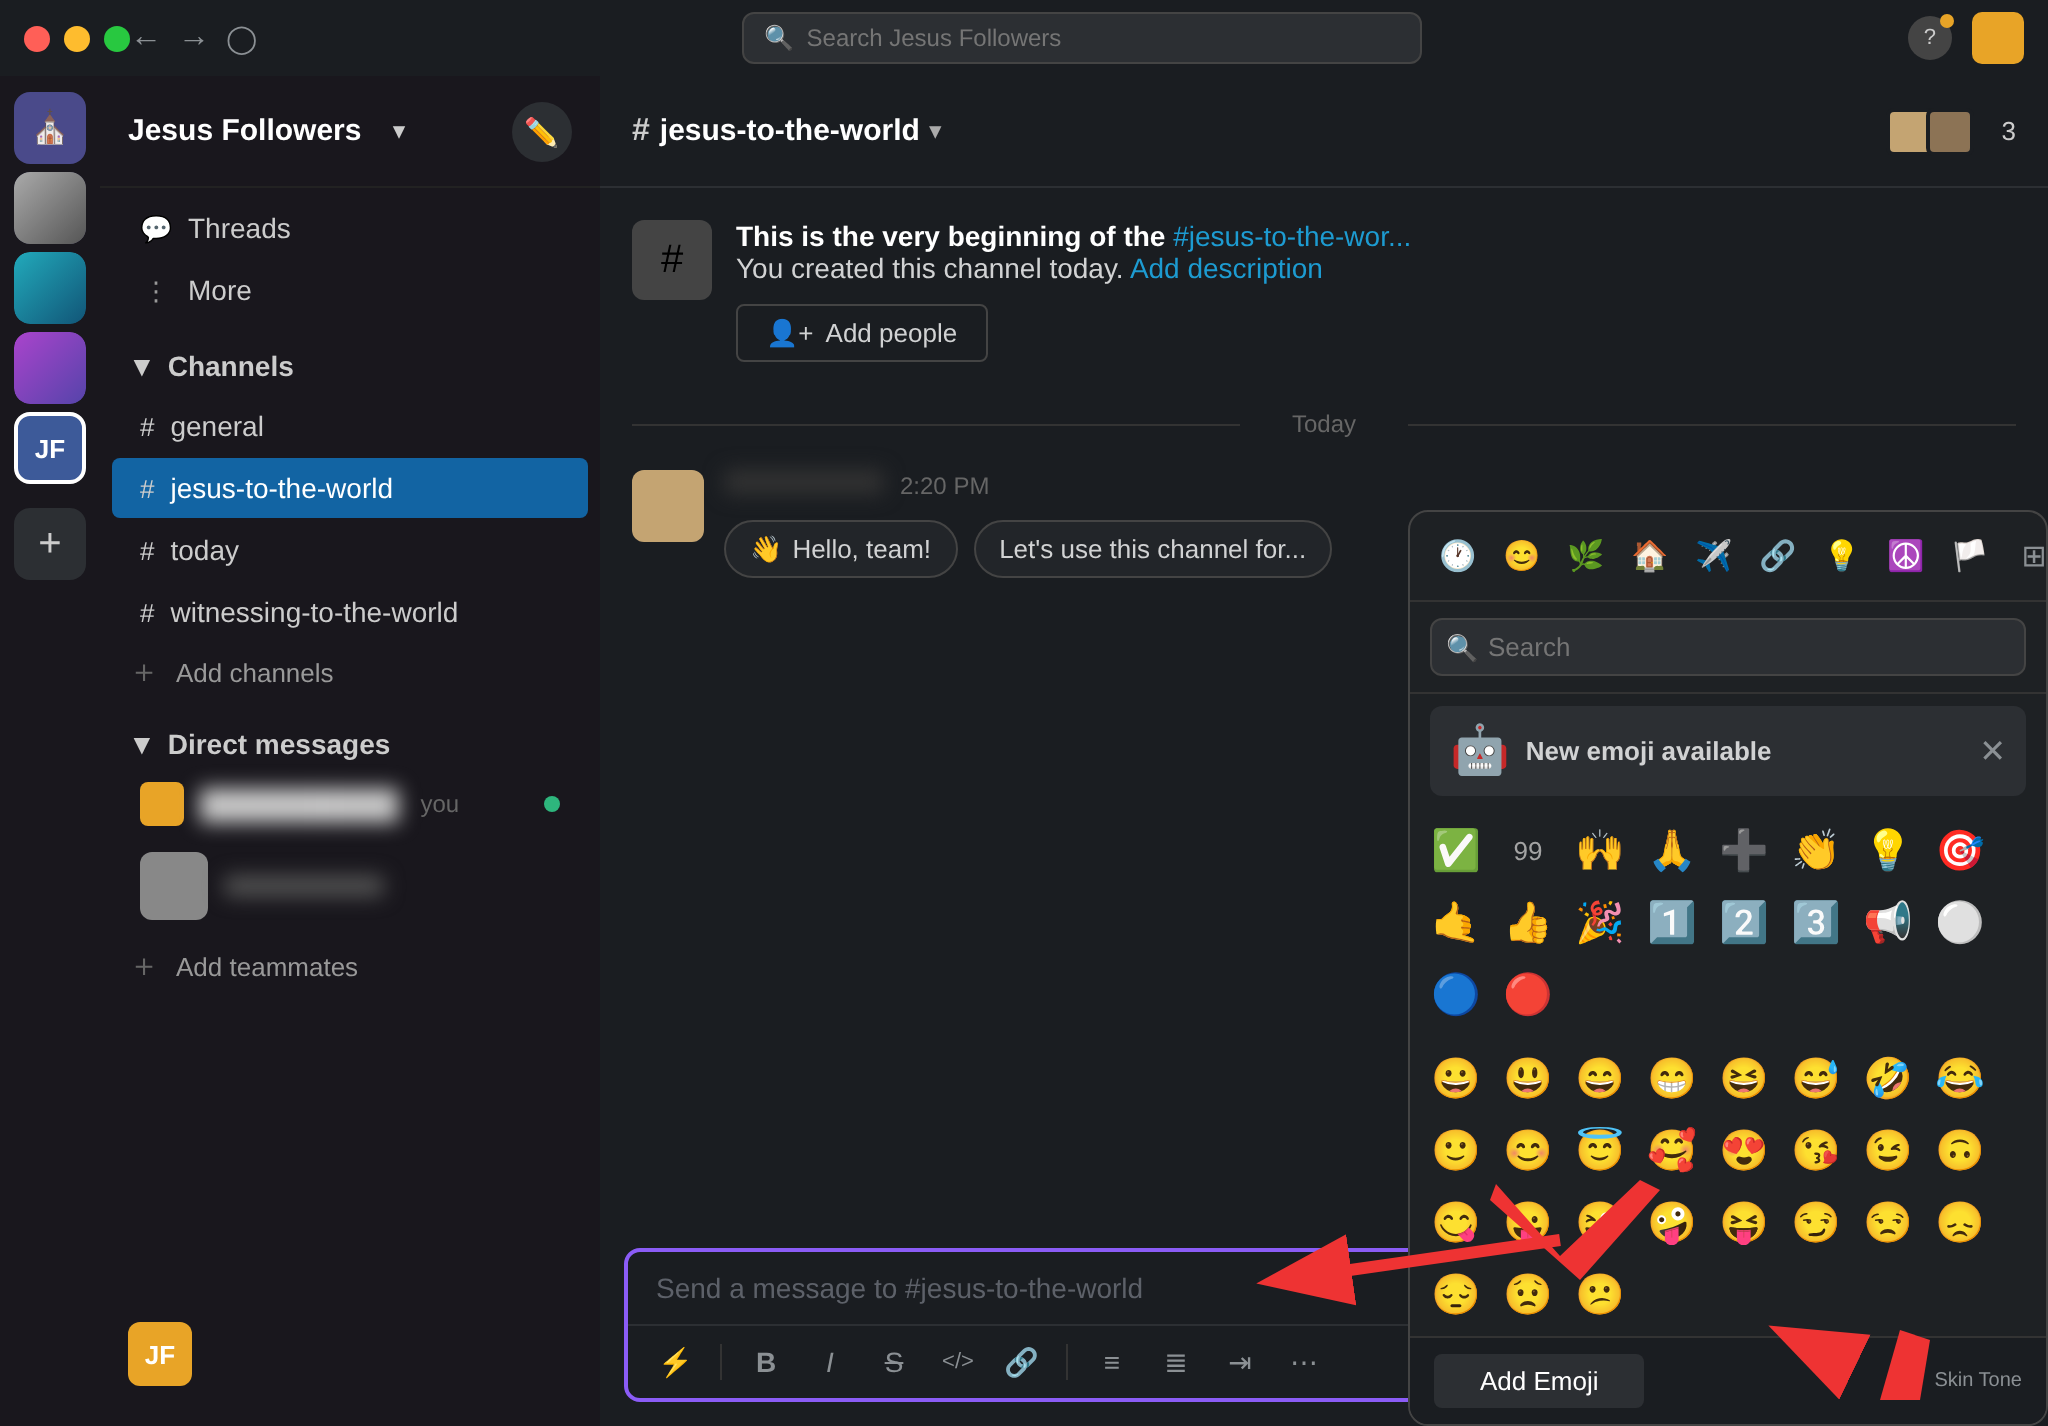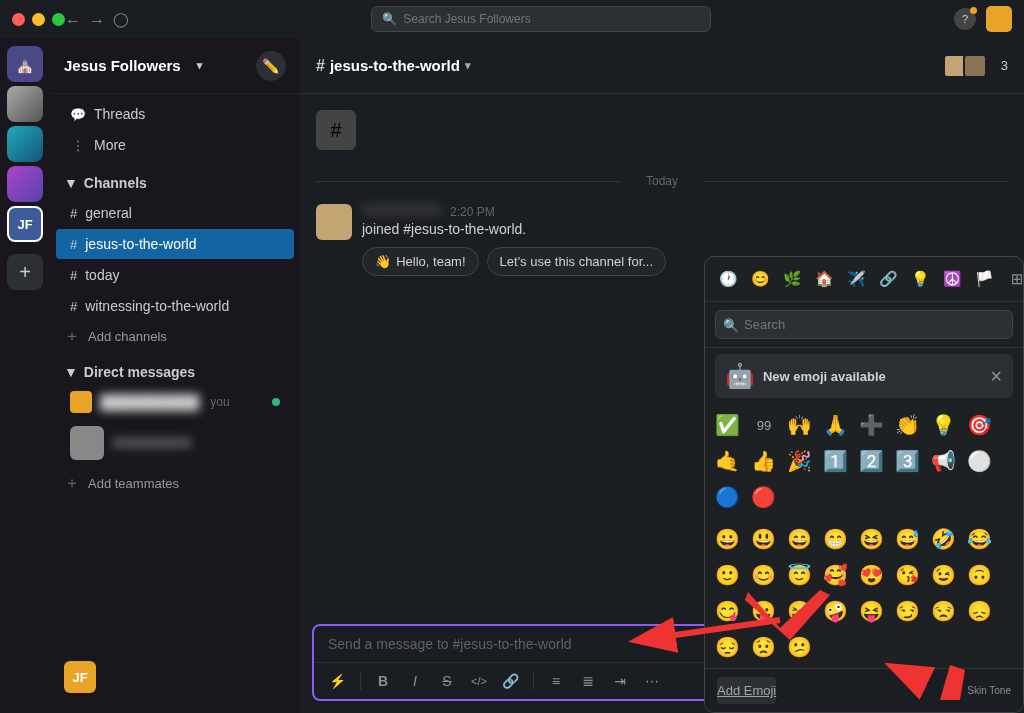--- a/index.html
+++ b/index.html
@@ -407,25 +407,24 @@
       align-items: center;
       justify-content: space-between;
       padding: 8px 12px;
       border-top: 1px solid #333;
       background: #1a1d21;
     }
     .add-emoji-btn {
       background: #2c2f33;
       border: none;
       border-radius: 4px;
-      color: #a3a3a3;
-      padding: 6px 0;
+      color: #ffffff;
+      padding: 6px 23px;
       font-size: 13px;
       cursor: pointer;
-      text-decoration: underline;
     }
     .skin-tone-label { color: #8b9094; font-size: 10px; cursor: pointer; }
 
     .blurred { filter: blur(5px); }
 
     
     ::-webkit-scrollbar { width: 6px; height: 6px; }
     ::-webkit-scrollbar-track { background: transparent; }
     ::-webkit-scrollbar-thumb { background: #444; border-radius: 3px; }
   </style>
@@ -562,32 +561,45 @@
         </div>
         <span class="member-count">3</span>
       </div>
     </div>
 
 
     <div style="flex:1; overflow:hidden; position:relative; display:flex; flex-direction:column;">
       <div class="messages-area">
         <div class="channel-intro">
           <div class="channel-intro-icon">#</div>
+          <div>
+            <div class="intro-text">
+              <strong>This is the very beginning of the </strong>
+              <a class="channel-link">#jesus-to-the-wor...</a>
+            </div>
+            <div class="intro-text">
+              <span>You created this channel today.</span>
+              <span class="add-desc">Add description</span>
+            </div>
+            <button class="add-people-btn">
+              <span>👤+</span>
+              <span>Add people</span>
+            </button>
+          </div>
         </div>
 
         <div class="date-separator">Today</div>
 
         <div class="message-row">
           <div class="msg-avatar"></div>
           <div class="msg-content">
             <div class="msg-header">
               <div class="msg-username blurred"></div>
               <span class="msg-time">2:20 PM</span>
             </div>
-            <div class="msg-text">joined #jesus-to-the-world.</div>
             <div class="suggestions">
               <div class="suggestion-chip">
                 <span>👋</span>
                 <span>Hello, team!</span>
               </div>
               <div class="suggestion-chip">
                 <span>Let's use this channel for...</span>
               </div>
             </div>
           </div>

